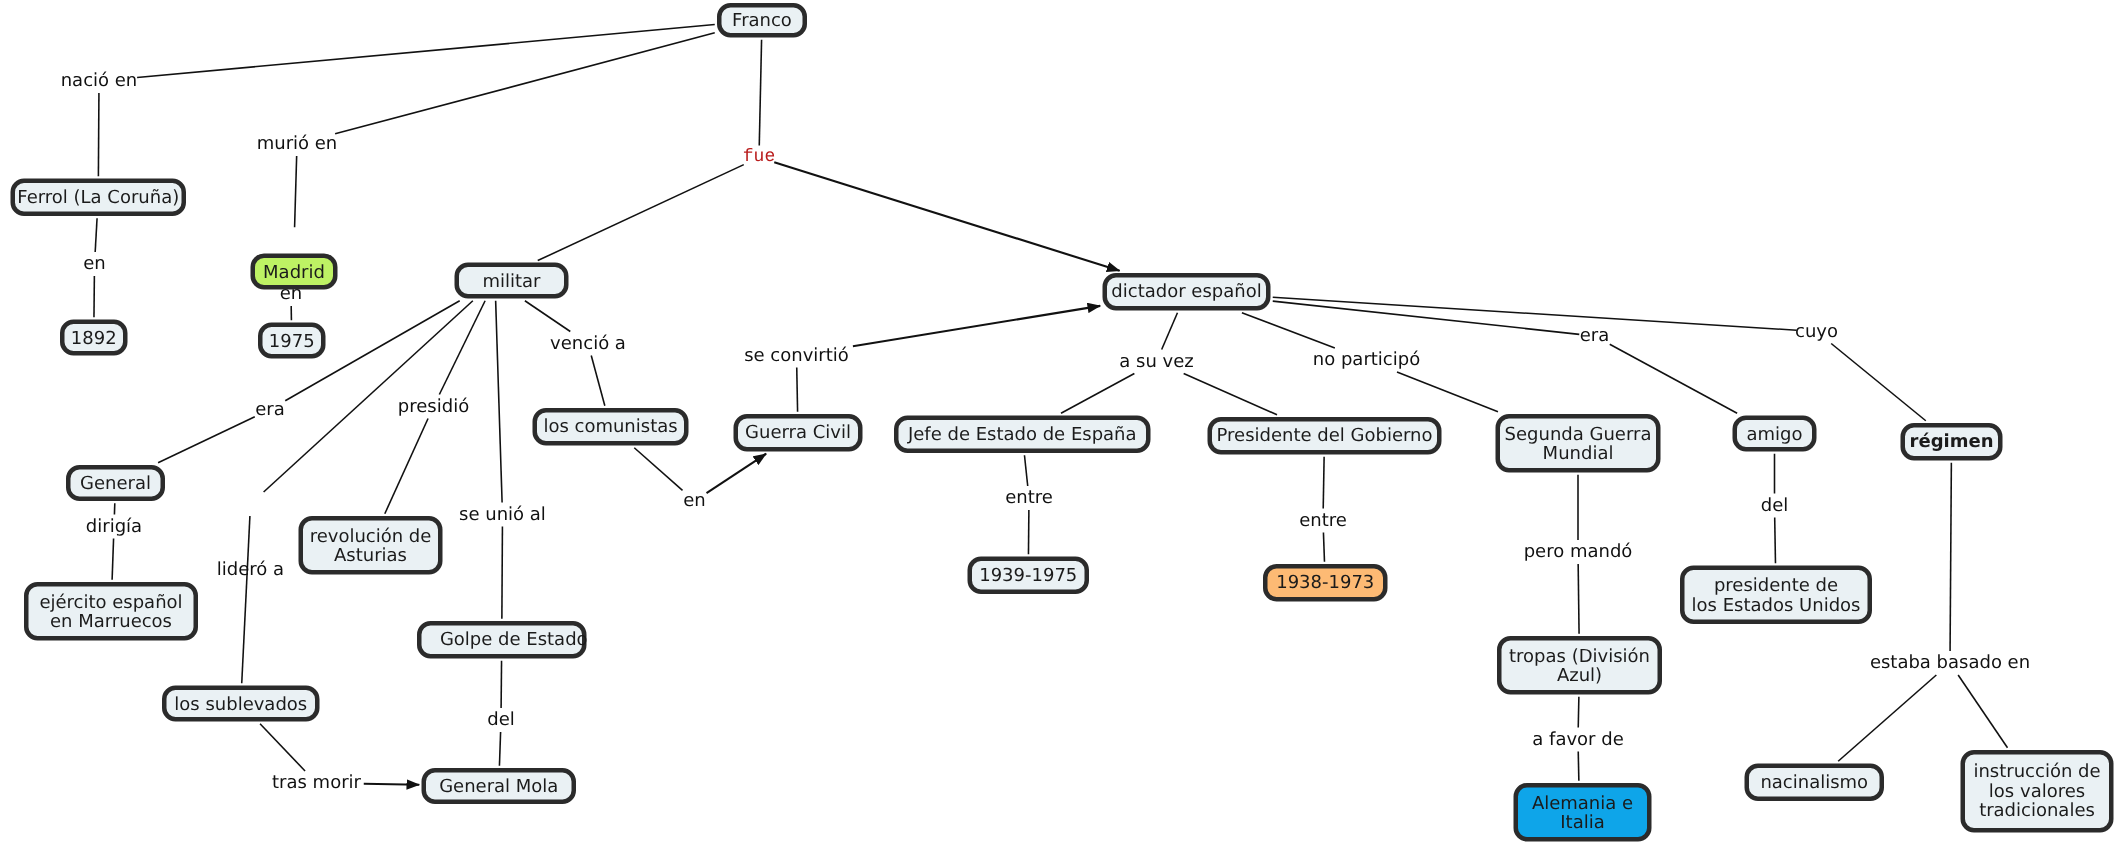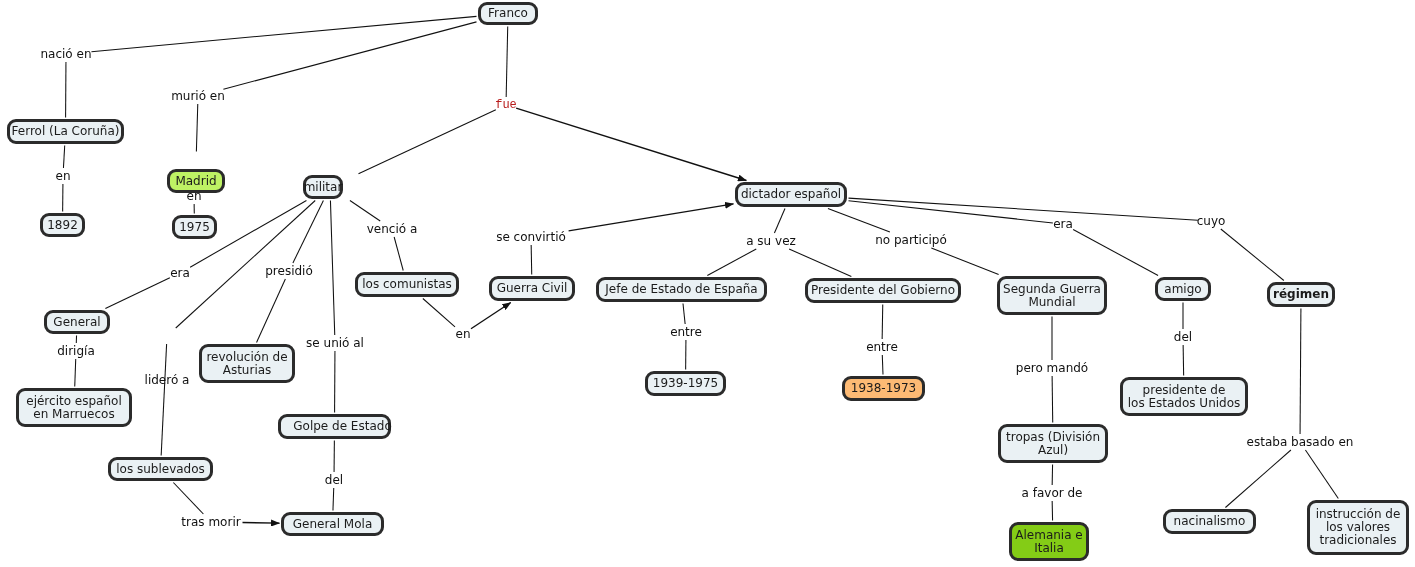--- a/index.html
+++ b/index.html
@@ -142,41 +142,41 @@
       <div class="edge-label" style="left: 1183px; top: 337px; color: rgb(17, 17, 17);">del</div>
       <div class="edge-label" style="left: 1211px; top: 221px; color: rgb(17, 17, 17);">cuyo</div>
       <div class="edge-label" style="left: 1300px; top: 442px; color: rgb(17, 17, 17);">estaba basado en</div>
     </div>
   <div id="nodes-layer">
       <div class="node" style="left: 478px; top: 2px; width: 60px; height: 23px; background: rgb(234, 241, 244); border-color: rgb(43, 43, 43); color: rgb(27, 27, 27);">Franco</div>
       <div class="node" style="left: 7px; top: 119px; width: 117px; height: 25px; background: rgb(234, 241, 244); border-color: rgb(43, 43, 43); color: rgb(27, 27, 27);">Ferrol (La Coruña)</div>
       <div class="node" style="left: 40px; top: 213px; width: 45px; height: 24px; background: rgb(234, 241, 244); border-color: rgb(43, 43, 43); color: rgb(27, 27, 27);">1892</div>
       <div class="node" style="left: 167px; top: 153px; width: 58px; height: 24px; background: #bef264; border-color: rgb(43, 43, 43); color: rgb(27, 27, 27); margin-top: 16px;">Madrid</div>
       <div class="node" style="left: 172px; top: 215px; width: 45px; height: 24px; background: rgb(234, 241, 244); border-color: rgb(43, 43, 43); color: rgb(27, 27, 27);">1975</div>
-      <div class="node" style="left: 303px; top: 175px; width: 40px; height: 24px; background: rgb(234, 241, 244); border-color: rgb(43, 43, 43); color: rgb(27, 27, 27);">militar</div>
+      <div class="node" style="left: 303px; top: 175px; width: 76px; height: 24px; background: rgb(234, 241, 244); border-color: rgb(43, 43, 43); color: rgb(27, 27, 27);">militar</div>
       <div class="node" style="left: 44px; top: 310px; width: 66px; height: 24px; background: rgb(234, 241, 244); border-color: rgb(43, 43, 43); color: rgb(27, 27, 27);">General</div>
       <div class="node" style="left: 16px; top: 388px; width: 116px; height: 39px; background: rgb(234, 241, 244); border-color: rgb(43, 43, 43); color: rgb(27, 27, 27);">ejército español
 en Marruecos</div>
       <div class="node" style="left: 108px; top: 457px; width: 105px; height: 24px; background: rgb(234, 241, 244); border-color: rgb(43, 43, 43); color: rgb(27, 27, 27);">los sublevados</div>
       <div class="node" style="left: 281px; top: 512px; width: 103px; height: 24px; background: rgb(234, 241, 244); border-color: rgb(43, 43, 43); color: rgb(27, 27, 27);">General Mola</div>
       <div class="node" style="left: 199px; top: 344px; width: 96px; height: 39px; background: rgb(234, 241, 244); border-color: rgb(43, 43, 43); color: rgb(27, 27, 27);">revolución de
 Asturias</div>
       <div class="node" style="left: 278px; top: 414px; width: 113px; height: 25px; background: rgb(234, 241, 244); border-color: rgb(43, 43, 43); color: rgb(27, 27, 27); padding-left: 23px;">Golpe de Estado</div>
       <div class="node" style="left: 355px; top: 272px; width: 104px; height: 25px; background: rgb(234, 241, 244); border-color: rgb(43, 43, 43); color: rgb(27, 27, 27);">los comunistas</div>
       <div class="node" style="left: 489px; top: 276px; width: 86px; height: 25px; background: rgb(234, 241, 244); border-color: rgb(43, 43, 43); color: rgb(27, 27, 27);">Guerra Civil</div>
       <div class="node" style="left: 735px; top: 182px; width: 112px; height: 25px; background: rgb(234, 241, 244); border-color: rgb(43, 43, 43); color: rgb(27, 27, 27);">dictador español</div>
       <div class="node" style="left: 596px; top: 277px; width: 171px; height: 25px; background: rgb(234, 241, 244); border-color: rgb(43, 43, 43); color: rgb(27, 27, 27);">Jefe de Estado de España</div>
       <div class="node" style="left: 645px; top: 371px; width: 81px; height: 25px; background: rgb(234, 241, 244); border-color: rgb(43, 43, 43); color: rgb(27, 27, 27);">1939-1975</div>
       <div class="node" style="left: 805px; top: 278px; width: 156px; height: 25px; background: rgb(234, 241, 244); border-color: rgb(43, 43, 43); color: rgb(27, 27, 27);">Presidente del Gobierno</div>
       <div class="node" style="left: 842px; top: 376px; width: 83px; height: 25px; background: #fdba74; border-color: rgb(43, 43, 43); color: rgb(27, 27, 27);">1938-1973</div>
       <div class="node" style="left: 997px; top: 276px; width: 110px; height: 39px; background: rgb(234, 241, 244); border-color: rgb(43, 43, 43); color: rgb(27, 27, 27);">Segunda Guerra
 Mundial</div>
       <div class="node" style="left: 998px; top: 424px; width: 110px; height: 39px; background: rgb(234, 241, 244); border-color: rgb(43, 43, 43); color: rgb(27, 27, 27);">tropas (División
 Azul)</div>
-      <div class="node" style="left: 1009px; top: 522px; width: 80px; height: 39px; background: #84cc16; border-color: rgb(43, 43, 43); color: rgb(27, 27, 27);">Alemania e
+      <div class="node" style="left: 1009px; top: 522px; width: 92px; height: 39px; background: #0ea5e9; border-color: rgb(43, 43, 43); color: rgb(27, 27, 27);">Alemania e
 Italia</div>
       <div class="node" style="left: 1155px; top: 277px; width: 56px; height: 24px; background: rgb(234, 241, 244); border-color: rgb(43, 43, 43); color: rgb(27, 27, 27);">amigo</div>
       <div class="node" style="left: 1120px; top: 377px; width: 128px; height: 39px; background: rgb(234, 241, 244); border-color: rgb(43, 43, 43); color: rgb(27, 27, 27);">presidente de
 los Estados Unidos</div>
       <div class="node" style="left: 1267px; top: 282px; width: 68px; height: 25px; background: rgb(234, 241, 244); border-color: rgb(43, 43, 43); color: rgb(27, 27, 27); font-weight: bold;">régimen</div>
       <div class="node" style="left: 1163px; top: 509px; width: 93px; height: 25px; background: rgb(234, 241, 244); border-color: rgb(43, 43, 43); color: rgb(27, 27, 27);">nacinalismo</div>
       <div class="node" style="left: 1307px; top: 500px; width: 102px; height: 55px; background: rgb(234, 241, 244); border-color: rgb(43, 43, 43); color: rgb(27, 27, 27);">instrucción de
 los valores
 tradicionales</div>
     </div>

